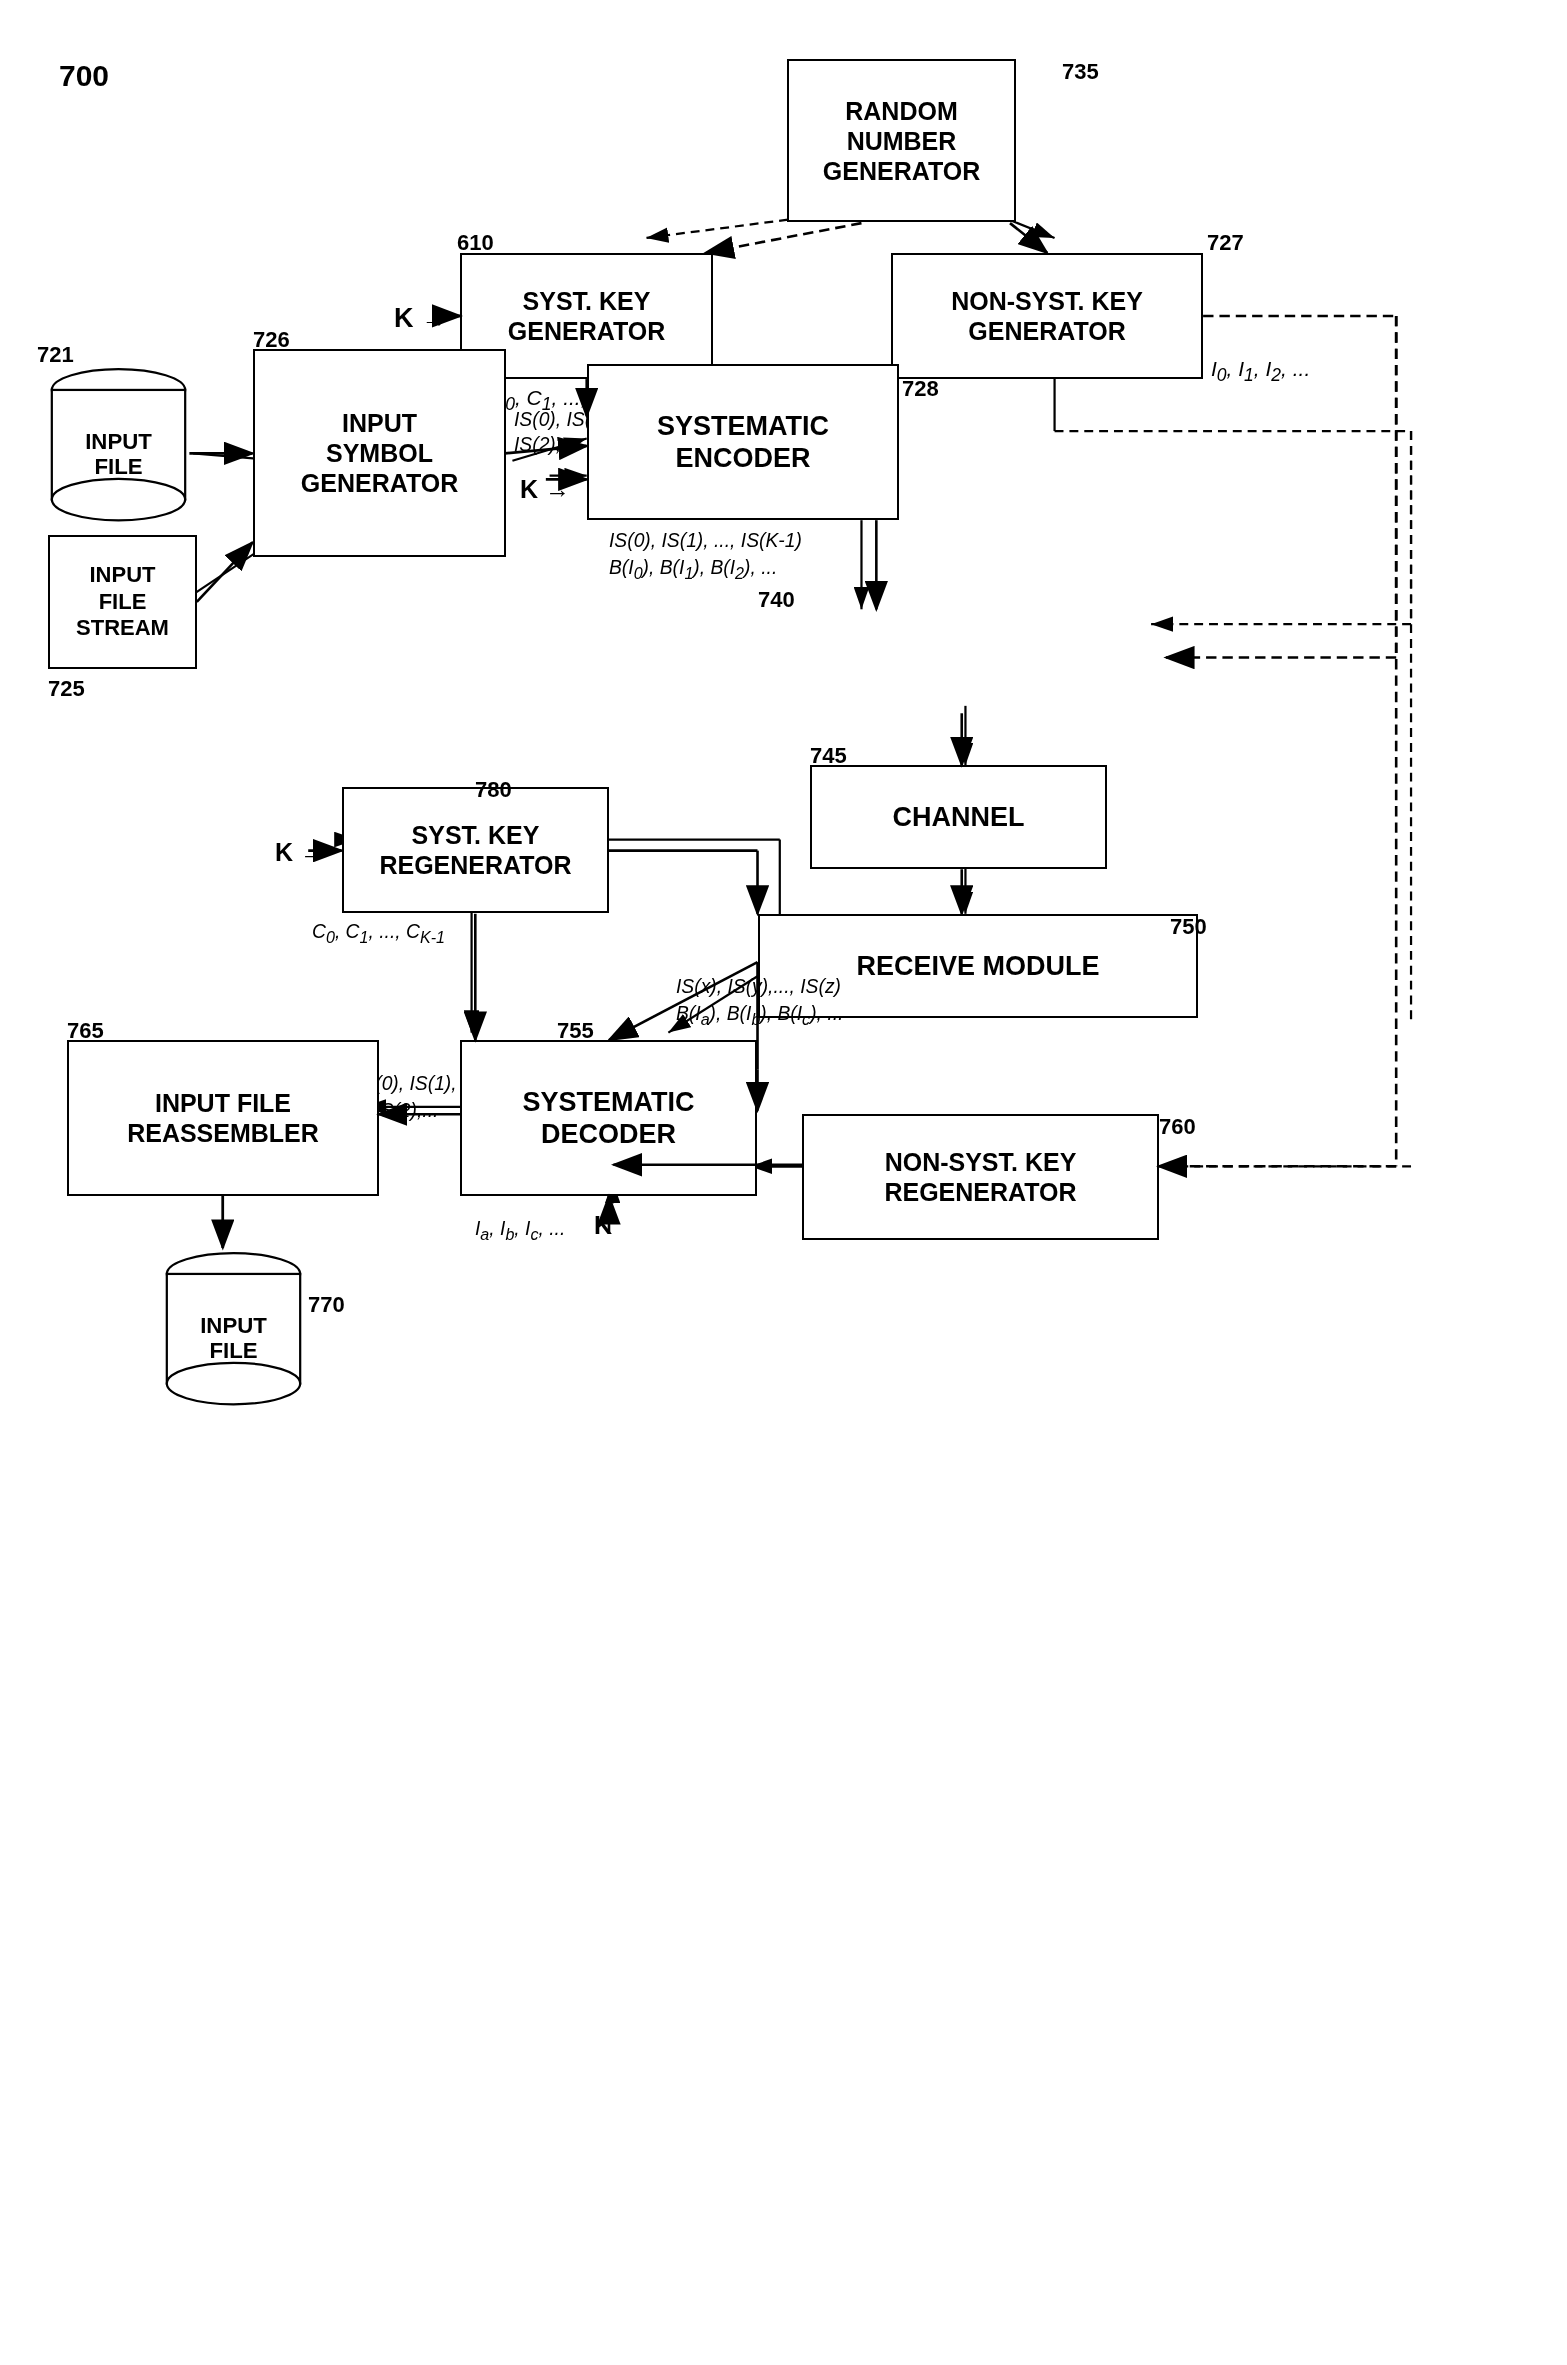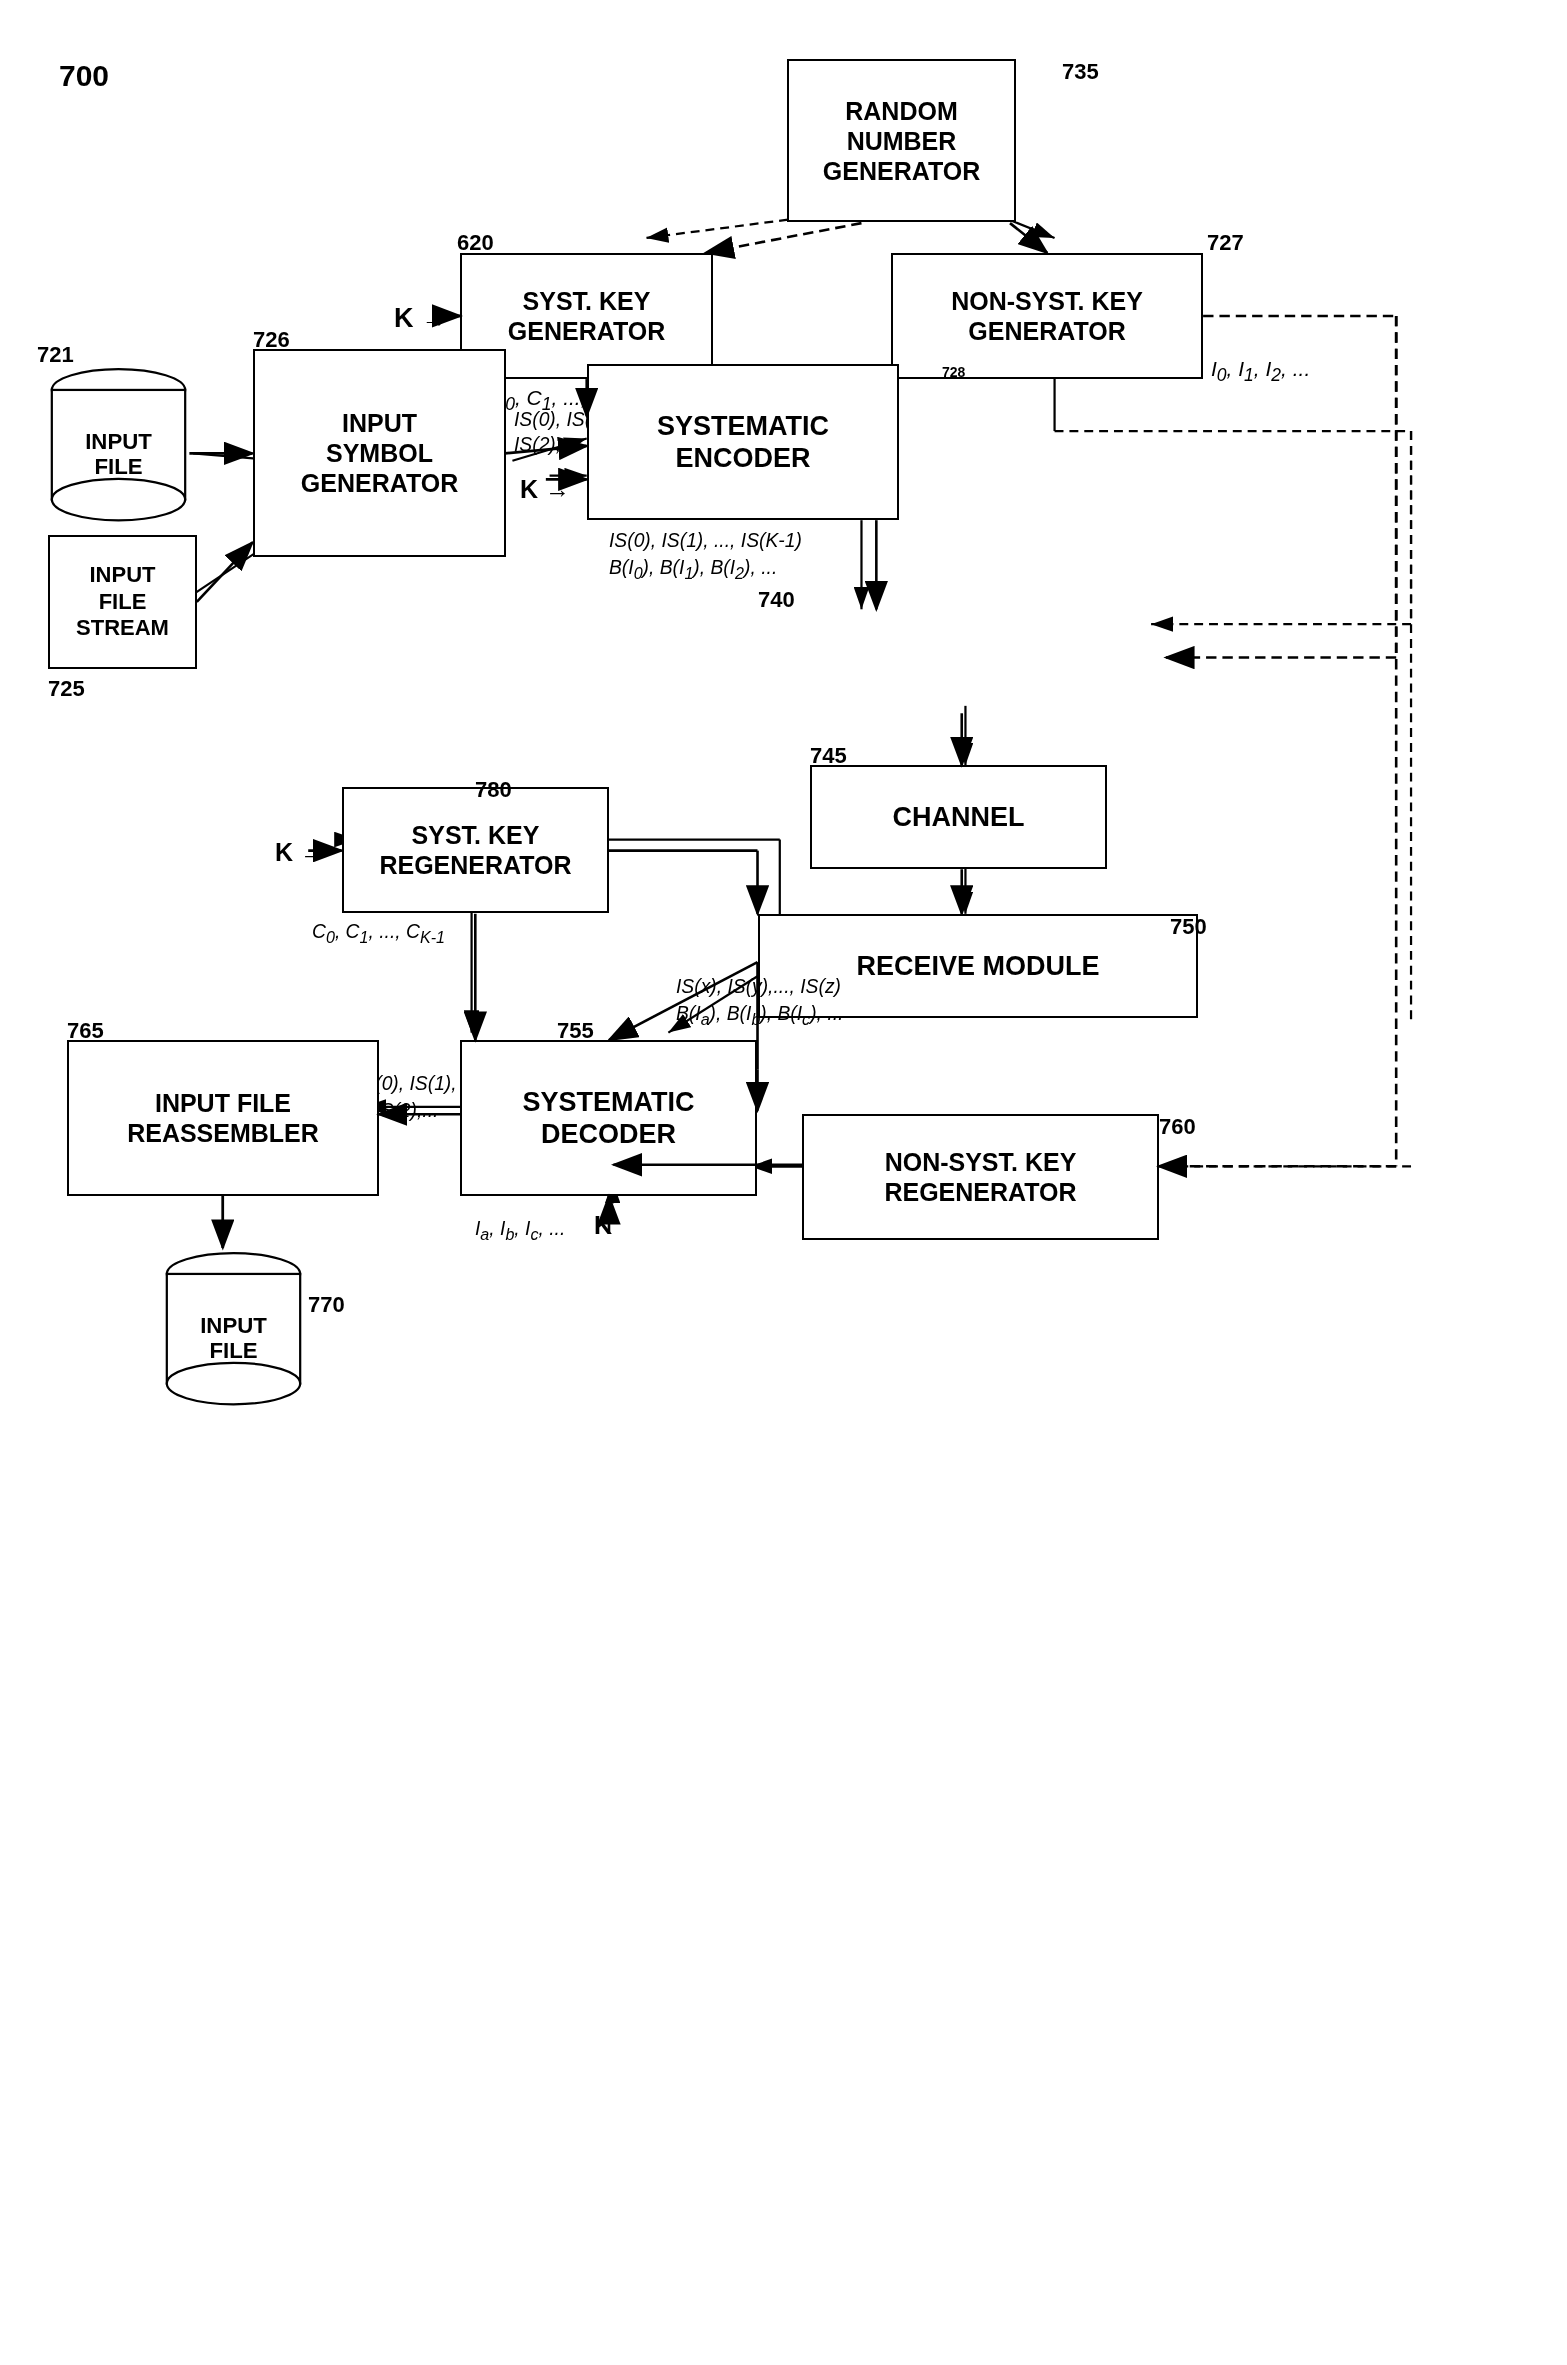--- a/index.html
+++ b/index.html
@@ -134,21 +134,21 @@
   <div class="label" style="left:59px; top:59px; font-size:30px; font-weight:bold;">700</div>
 
   <div class="box" style="left:787px; top:59px; width:229px; height:163px; font-size:25px;">
     RANDOM<br>NUMBER<br>GENERATOR
   </div>
   <div class="label" style="left:1062px; top:59px; font-size:22px;">735</div>
 
   <div class="box" style="left:460px; top:253px; width:253px; height:126px; font-size:25px;">
     SYST. KEY<br>GENERATOR
   </div>
-  <div class="label" style="left:457px; top:230px; font-size:22px;">620</div>
+  <div class="label" style="left:457px; top:230px; font-size:22px;">610</div>
 
   <div class="box" style="left:891px; top:253px; width:312px; height:126px; font-size:25px;">
     NON-SYST. KEY<br>GENERATOR
   </div>
   <div class="label" style="left:1207px; top:230px; font-size:22px;">727</div>
 
   <div class="label-small" style="left:394px; top:303px; font-size:27px; font-style:normal; font-weight:bold;">K →</div>
 
   <div class="label-small" style="left:490px; top:386px; font-size:21px; font-style:italic; text-align:left;">
     C<sub>0</sub>, C<sub>1</sub>, ..., C<sub>K-1</sub>
@@ -181,21 +181,21 @@
 
   <div class="label-small" style="left:514px; top:407px; font-size:19.3px; font-style:italic; text-align:left; line-height:1.3;">
     IS(0), IS(1),<br>IS(2),...
   </div>
 
   <div class="label-small" style="left:520px; top:475px; font-size:25px; font-style:normal; font-weight:bold;">K →</div>
 
   <div class="box" style="left:587px; top:364px; width:312px; height:156px; font-size:27px;">
     SYSTEMATIC<br>ENCODER
   </div>
-  <div class="label" style="left:902px; top:364px; font-size:14px;margin-left:40px;">728</div>
+  <div class="label" style="left:902px; top:376px; font-size:22px;">728</div>
 
   <div class="label-small" style="left:609px; top:527px; font-size:19.3px; font-style:italic; text-align:left; line-height:1.4;">
     IS(0), IS(1), ..., IS(K-1)<br>B(I<sub>0</sub>), B(I<sub>1</sub>), B(I<sub>2</sub>), ...
   </div>
 
   <div class="label" style="left:758px; top:587px; font-size:22px;">740</div>
 
   <div class="box" style="left:810px; top:765px; width:297px; height:104px; font-size:27px;">
     CHANNEL
   </div>

